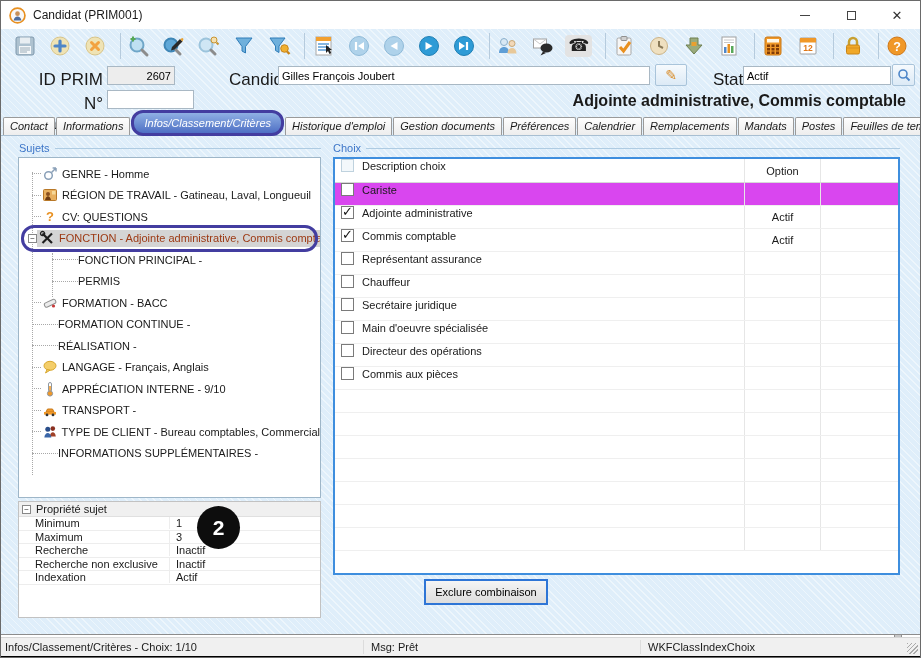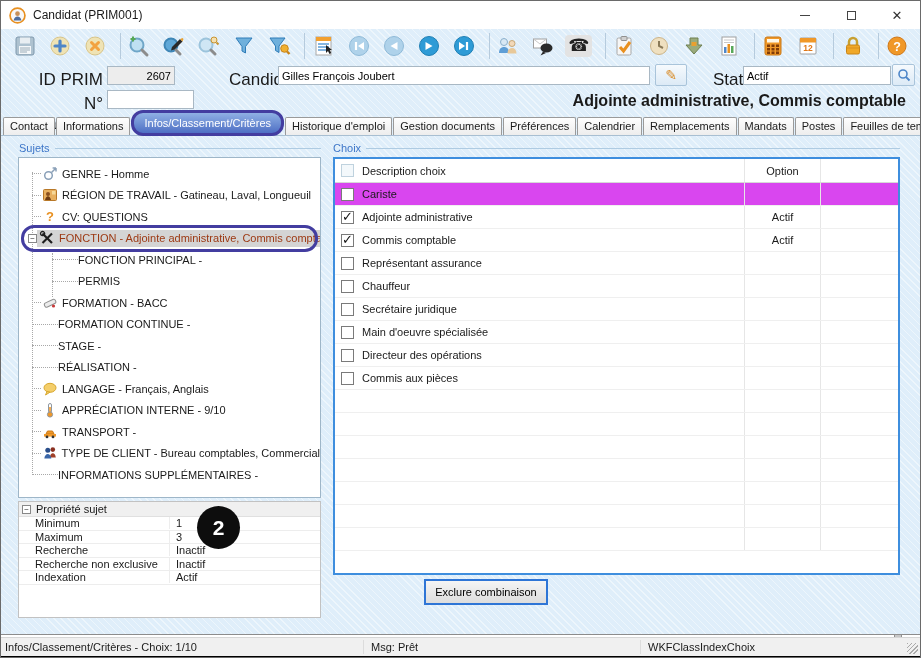--- a/index.html
+++ b/index.html
@@ -27,21 +27,21 @@
   .glyph-phone { font-size:17px; color:#222; background:#E3E3E3; border-radius:4px; padding:0 3px; line-height:22px; }
 
   
   .lbl { position:absolute; font-size:17px; }
   .fld { position:absolute; height:19px; border:1px solid #A9B8C4; background:#fff; font-family:"Liberation Sans",sans-serif; font-size:11px; padding:0 3px; }
   .fld.gray { background:#EDEDED; text-align:right; }
   .minibtn { position:absolute; height:22px; display:flex; align-items:center; justify-content:center; background:linear-gradient(#F6FAFD,#DCEAF6); border:1px solid #A9C4DA; border-radius:2px; }
   .summary { position:absolute; left:500px; top:91px; width:405px; text-align:right; font-weight:bold; font-size:16px; }
 
   
-  .tabbar { position:absolute; left:2px; top:112px; right:0; height:23px; display:flex; align-items:flex-end; }
+  .tabbar { position:absolute; left:2px; top:112px; right:0; height:23px; display:flex; align-items:flex-end;font-style:italic; }
   .tab { height:19px; line-height:17px; padding:0 6px; border:1px solid #9A9A9A; border-bottom:none; border-radius:2px 2px 0 0; background:linear-gradient(#FEFEFE,#ECECEC); margin-right:1px; white-space:nowrap; }
   .tab.selected { height:26px; line-height:20px; background:linear-gradient(#8FB0E4,#4E6FC4); color:#fff; border:3px solid #433DA0; border-radius:12px; padding:0 10px; position:relative; z-index:3; margin-top:-4px; }
   .tabline { position:absolute; left:0; right:0; top:134px; height:1px; background:#A8BFD2; }
 
   
   .grouplabel { position:absolute; color:#3D76C8; font-size:11px; display:flex; align-items:center; }
   .grouplabel .gline { height:1px; background:#AECBE2; flex:1; margin-left:5px; }
 
   .treebox { position:absolute; left:17px; top:156px; width:303px; height:341px; background:#fff; border:1px solid #9EB6C8; overflow:hidden; }
   .tree { position:relative; padding-top:5px; }
@@ -54,21 +54,21 @@
   .ticon { width:16px; height:16px; margin:0 4px 0 1px; display:flex; align-items:center; justify-content:center; }
   .tlabel { white-space:nowrap; }
   .qmark { font-size:13px; font-weight:bold; color:#E89020; }
   .expbox { position:absolute; left:9px; top:6px; width:9px; height:9px; border:1px solid #888; background:#fff; font-size:8px; line-height:7px; text-align:center; color:#333; z-index:2; }
   .selbg { background:#D4D4D4; color:#9C3812; display:flex; align-items:center; flex:1; height:17px; margin-right:8px; }
   .selbg .ticon { margin-left:2px; }
   .ring { position:absolute; left:2px; right:2px; top:-3px; bottom:-3px; border:3px solid #433DA0; border-radius:13px; pointer-events:none; z-index:4; }
 
   
   .choixbox { position:absolute; left:332px; top:156px; width:567px; height:418px; background:#fff; border:2px solid #3E8EDE; display:flex; flex-direction:column; overflow:hidden; }
-  .crow { display:flex; height:23px; align-items:center; border-bottom:1px solid #EFEFEF; }
+  .crow { display:flex; height:23px; align-items:flex-start; border-bottom:1px solid #EFEFEF; }
   .crow.header { height:24px; border-bottom:1px solid #D8D8D8; }
   .crow.current { background:#d946ef; }
   .cdesc { flex:1; display:flex; align-items:center; padding-left:6px; }
   .copt { width:77px; align-self:stretch; display:flex; align-items:center; justify-content:center; border-left:1px solid #E6E6E6; border-right:1px solid #E6E6E6; }
   .cextra { width:77px; align-self:stretch; }
   .cb { width:13px; height:13px; border:1px solid #7A7A7A; background:#fff; margin-right:8px; position:relative; flex:none; }
   .cb.on::after { content:"✓"; position:absolute; left:0px; top:-3px; font-size:13px; color:#111; }
   .cb.dim { border-color:#BFD2DE; background:#F3F8FB; }
 
   
@@ -414,24 +414,20 @@
             </svg>
           </span>
           <span class="tlabel">FORMATION - BACC</span>
         </div>
       <div class="trow noicon">
           <span class="stub"></span>
           <span class="tlabel">FORMATION CONTINUE -</span>
         </div>
       <div class="trow noicon">
           <span class="stub"></span>
-          <span class="tlabel">STAGE -</span>
-        </div>
-      <div class="trow noicon">
-          <span class="stub"></span>
           <span class="tlabel">RÉALISATION -</span>
         </div>
       <div class="trow">
           <span class="stub"></span>
           <span class="ticon">
             <svg width="16" height="16" viewBox="0 0 16 16">
               <ellipse cx="8" cy="6.8" rx="6" ry="4.5" fill="#F4CE6A" stroke="#D8A830"></ellipse>
               <path d="M5 10.5L3.5 14 8 11.2z" fill="#F4CE6A" stroke="#D8A830"></path>
             </svg>
           </span>

